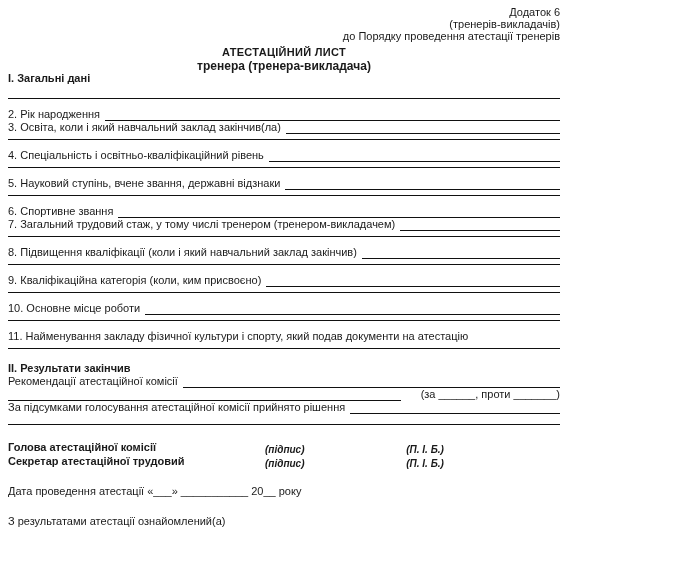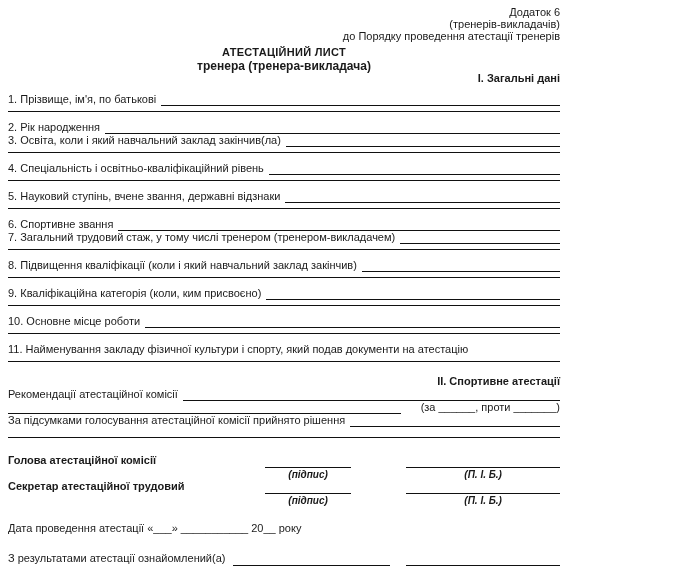--- a/index.html
+++ b/index.html
@@ -36,21 +36,21 @@
     line-height: 15px;
     letter-spacing: 0.3px;
   }
   .subtitle {
     text-align: center;
     font-weight: bold;
     font-size: 12px;
     line-height: 12px;
   }
   .sec-heading {
-    text-align: right;
+    text-align: left;
     font-weight: bold;
     font-size: 11px;
     line-height: 13px;
   }
   .sec1-heading { margin-bottom: 8px; }
   .sec2-heading { margin-top: 13px; }
   
   .row {
     display: flex;
     align-items: flex-end;
@@ -92,21 +92,22 @@
     margin-top: 0;
     font-weight: bold;
   }
   .sigrow-first { margin-top: 16px; }
   .siglabel {
     flex: 0 0 257px;
     line-height: 13px;
   }
   .sigcol {
     display: flex;
-    flex-direction: column;
+    flex-direction: row;
+    align-items: flex-end;
   }
   .sigcol .sline {
     height: 13px;
     border-bottom: 1px solid #111;
   }
   .sigcol .scap {
     font-size: 10px;
     font-style: italic;
     text-align: center;
     line-height: 10px;
@@ -144,24 +145,20 @@
   <div class="annex">
     <div>Додаток 6</div>
     <div>(тренерів-викладачів)</div>
     <div>до Порядку проведення атестації тренерів</div>
   </div>
 
   <div class="title">АТЕСТАЦІЙНИЙ ЛИСТ</div>
   <div class="subtitle">тренера (тренера-викладача)</div>
   <div class="sec-heading sec1-heading">І. Загальні дані</div>
 
-  <div class="row">
-    <span class="lbl">1. Прізвище, ім'я, по батькові</span>
-    <span class="fill"></span>
-  </div>
   <div class="cont"></div>
 
   <div class="row">
     <span class="lbl">2. Рік народження</span>
     <span class="fill"></span>
   </div>
   <div class="row">
     <span class="lbl">3. Освіта, коли і який навчальний заклад закінчив(ла)</span>
     <span class="fill"></span>
   </div>
@@ -205,21 +202,21 @@
     <span class="lbl">10. Основне місце роботи</span>
     <span class="fill"></span>
   </div>
   <div class="cont"></div>
 
   <div class="row">
     <span class="lbl">11. Найменування закладу фізичної культури і спорту, який подав документи на атестацію</span>
   </div>
   <div class="cont-last"></div>
 
-  <div class="sec-heading sec2-heading">ІІ. Спортивне атестації</div>
+  <div class="sec-heading sec2-heading">ІІ. Результати закінчив</div>
 
   <div class="row row-sec2">
     <span class="lbl">Рекомендації атестаційної комісії</span>
     <span class="fill"></span>
   </div>
   <div class="row">
     <span class="fill" style="margin-left:0;"></span>
     <span class="votes-tail">(за ______, проти _______)</span>
   </div>
   <div class="row">

